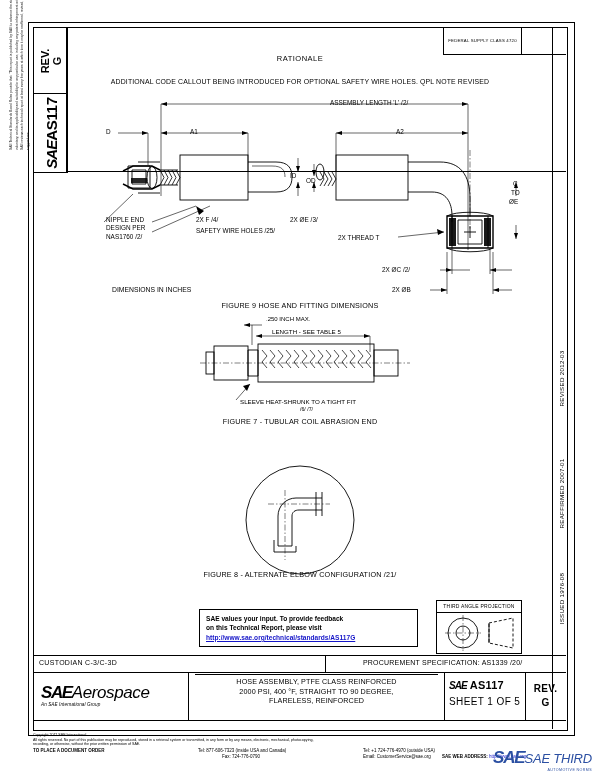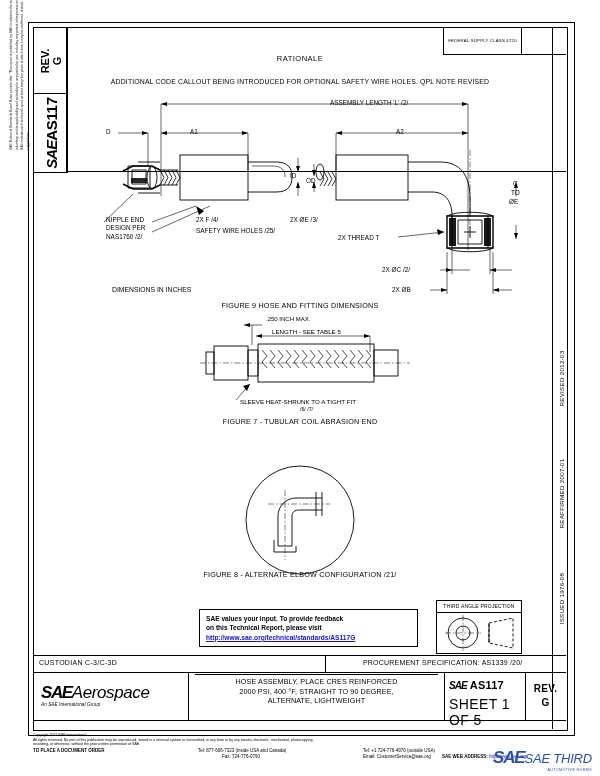--- a/index.html
+++ b/index.html
@@ -61,21 +61,21 @@
   .tb-row1 .sep{position:absolute;left:292px;top:0;width:1.3px;height:100%;background:#000;}
   .tb-row2{position:relative;height:47px;border-bottom:1.3px solid #000;}
   .tb-cellA{position:absolute;left:0;top:0;width:155px;height:100%;}
   .tb-cellB{position:absolute;left:155px;top:0;width:255px;height:100%;border-left:1.3px solid #000;border-right:1.3px solid #000;}
   .tb-cellC{position:absolute;left:410px;top:0;width:82px;height:100%;border-right:1.3px solid #000;}
   .tb-cellD{position:absolute;left:492px;top:0;width:41px;height:100%;}
   .as-title{text-align:center;font-size:12.5px;font-weight:bold;letter-spacing:.2px;margin-top:3px;}
   .as-rule{height:1.2px;background:#000;margin:1px 6px 2px 6px;}
   .as-sub{text-align:center;font-size:7.2px;line-height:9.6px;letter-spacing:.1px;}
   .doc-no{font-size:11px;font-weight:bold;margin:6px 0 0 6px;letter-spacing:.2px;}
-  .sheet{font-size:14px;margin:5px 0 8px 6px;letter-spacing:.4px;}
+  .sheet{font-size:10px;margin:5px 0 8px 6px;letter-spacing:.4px;}
   .revbig{text-align:center;font-size:10px;font-weight:bold;line-height:14px;padding-top:9px;letter-spacing:.3px;}
 
   
   .sae-lock{position:absolute;left:8px;top:10px;}
   .sae-word{font-size:17px;font-weight:bold;font-style:italic;letter-spacing:-1.4px;display:inline-block;}
   .aero-word{font-size:17px;font-style:italic;letter-spacing:-.4px;display:inline-block;}
   .sae-tag{font-size:4.6px;font-style:italic;margin-top:-1px;letter-spacing:.1px;}
   .sae-mini{font-size:10px;font-weight:bold;font-style:italic;letter-spacing:-.9px;}
 
   
@@ -331,23 +331,23 @@
     </div>
     <div class="tb-row2">
       <div class="tb-cellA">
         <div class="sae-lock">
           <span class="sae-word">SAE</span><span class="aero-word">Aerospace</span>
           <div class="sae-tag">An SAE International Group</div>
         </div>
       </div>
       <div class="tb-cellB">
         <div class="as-rule"></div>
-        <div class="as-sub">HOSE ASSEMBLY, PLACE CRES REINFORCED</div>
+        <div class="as-sub">HOSE ASSEMBLY, PTFE CLASS REINFORCED</div>
         <div class="as-sub">2000 PSI, 400 °F, STRAIGHT TO 90 DEGREE,</div>
-        <div class="as-sub">ALTERNATE, LIGHTWEIGHT</div>
+        <div class="as-sub">FLARELESS, REINFORCED</div>
       </div>
       <div class="tb-cellC">
         <div class="doc-no">
           <span class="sae-mini">SAE</span>
           <span>AS117</span>
         </div>
         <div class="sheet">SHEET 1 OF 5</div>
       </div>
       <div class="tb-cellD">
         <div class="revbig">

